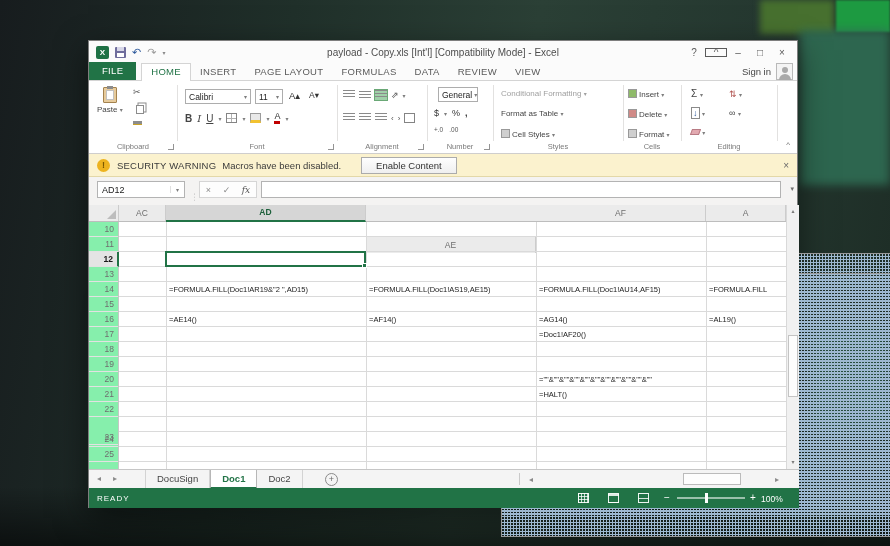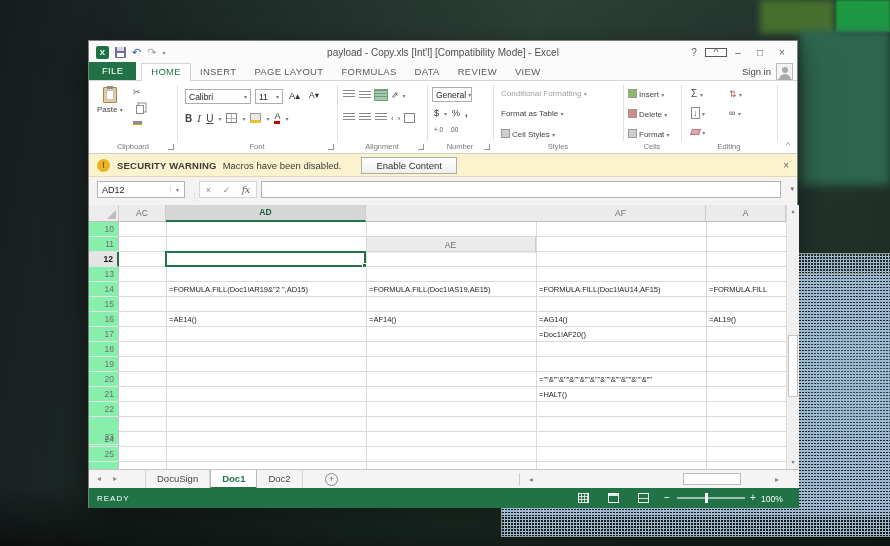--- a/index.html
+++ b/index.html
@@ -66,21 +66,21 @@
   .sq.green{background:#8fba6a}
   .sq.red{background:#d08a87}
   .sq.gray{background:#cfcfcf}
   .rowtxt{position:absolute;white-space:nowrap;font-size:8px;color:#444}
   .rowtxt.dim{color:#a0a0a0}
   .eraser{width:9px;height:6px;background:#e2a9b0;transform:skewX(-20deg);border:1px solid #b87b84}
 
   
   .secbar{position:relative;height:23px;background:#fbf2ce;border-bottom:1px solid #e3d8a8;display:flex;align-items:center;padding-left:8px;font-size:9.5px;color:#3b3b3b}
   .warnic{width:13px;height:13px;border-radius:50%;background:#edb31f;color:#7a5800;font-weight:bold;font-size:9px;display:flex;align-items:center;justify-content:center;margin-right:7px}
-  .sectitle{font-weight:bold;letter-spacing:.2px;margin-right:6px}
+  .sectitle{font-weight:normal;letter-spacing:.2px;margin-right:6px}
   .secbtn{margin-left:20px;padding:2px 14px;border:1px solid #ababab;background:linear-gradient(#fefefe,#efefef);font-size:9.5px;color:#333}
   .secclose{position:absolute;right:8px;color:#6a6a6a;font-size:10px}
 
   
   .fbar{position:relative;height:43px;background:#f4f3f2;border-bottom:4px solid #4c1d95;display:flex;align-items:center;font-size:9px}
   .namebox{position:absolute;left:8px;top:4px;width:88px;height:17px;background:#fff;border:1px solid #b3b3b3;display:flex;align-items:center}
   .namebox .nv{flex:1;padding-left:4px;color:#222}
   .namebox .cv{width:14px;text-align:center;color:#7e7e7e;font-size:6px;border-left:1px solid #e0e0e0}
   .fsep{position:absolute;left:101px;color:#c4c4c4;font-size:9px}
   .fbtns{position:absolute;left:110px;top:4px;width:58px;height:17px;display:flex;align-items:center;justify-content:space-around;border:1px solid #d5d5d5;background:#fdfdfd;color:#8a8a8a}
@@ -234,21 +234,21 @@
           <span style="font-size:8px;color:#555">‹</span>
           <span style="font-size:8px;color:#555">›</span>
           <span class="boxic"></span>
         </div>
         <div class="grplabel">Alignment</div>
         <span class="launch"></span>
       </div>
       <div class="gdiv" style="left:338px"></div>
 
       <div class="grp" style="left:338px;width:66px">
-        <div class="combo" style="left:5px;top:6px;width:40px">
+        <div class="combo" style="left:11px;top:6px;width:40px">
             <span>General</span>
             <span class="cv">▾</span>
           </div>
         <div class="btnrow" style="left:7px;top:27px;gap:5px;font-size:9px;color:#333">
           <span>$</span>
           <span style="font-size:6px;color:#7e7e7e">▾</span>
           <span>%</span>
           <b>,</b>
         </div>
         <div class="btnrow" style="left:7px;top:45px;gap:6px;font-size:6.5px;color:#555">

